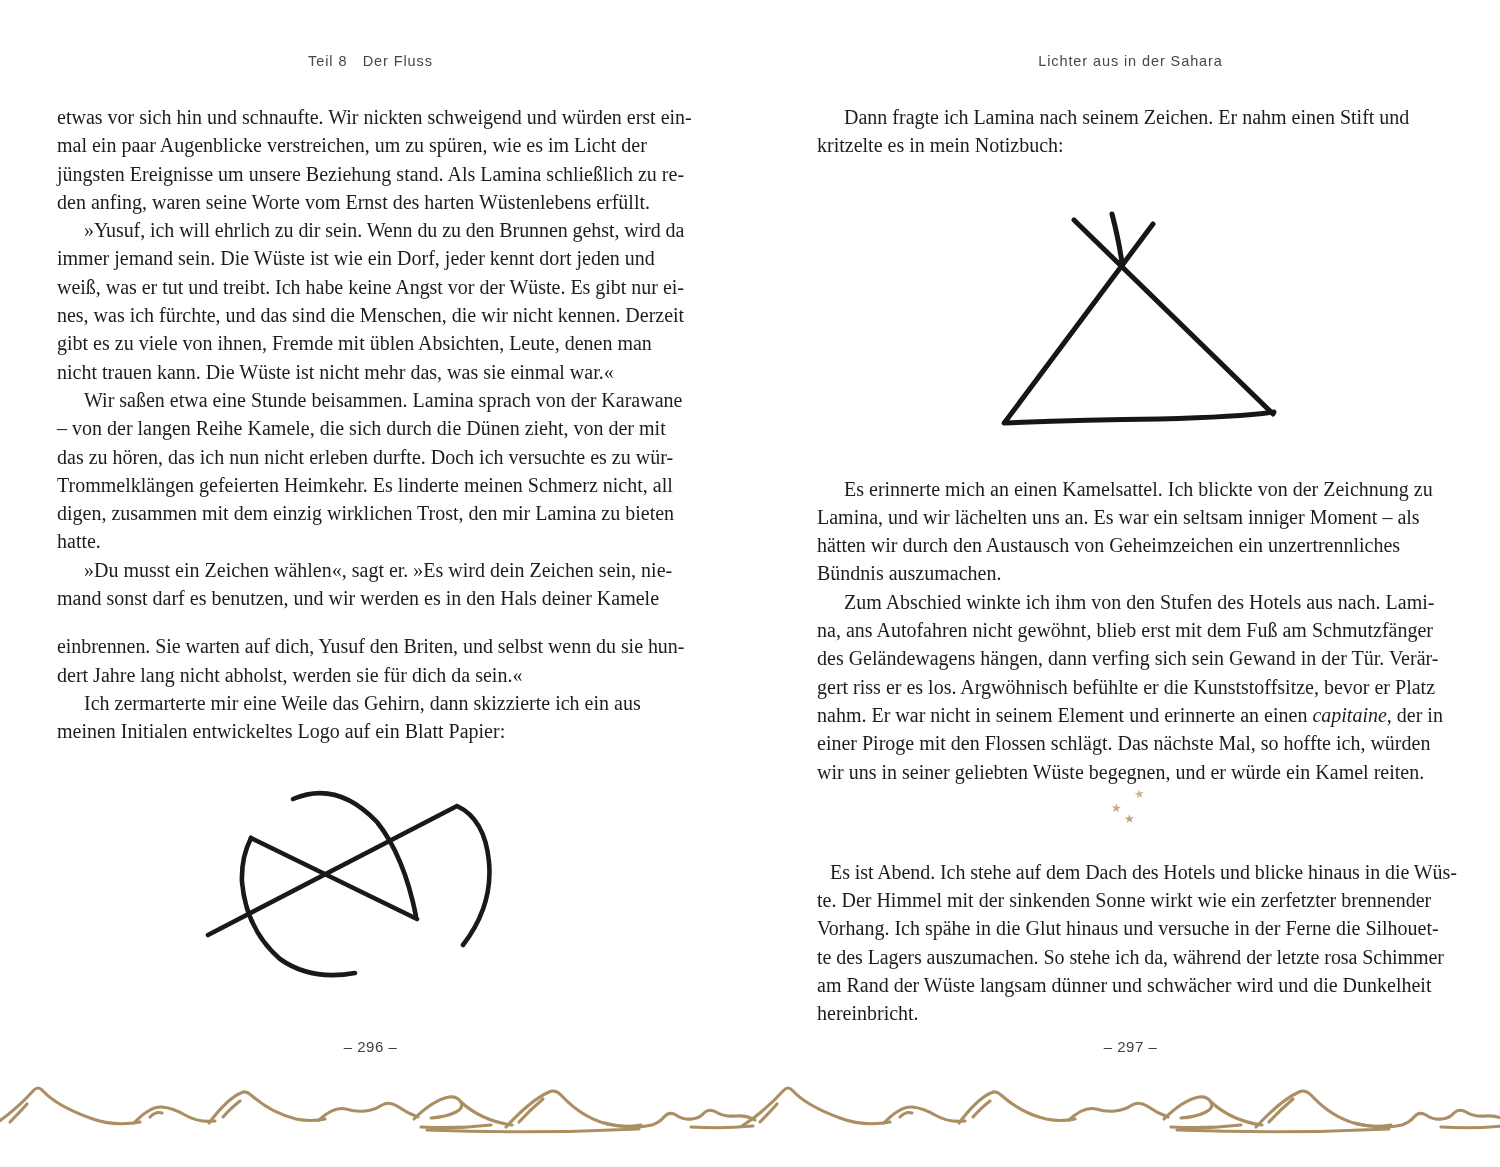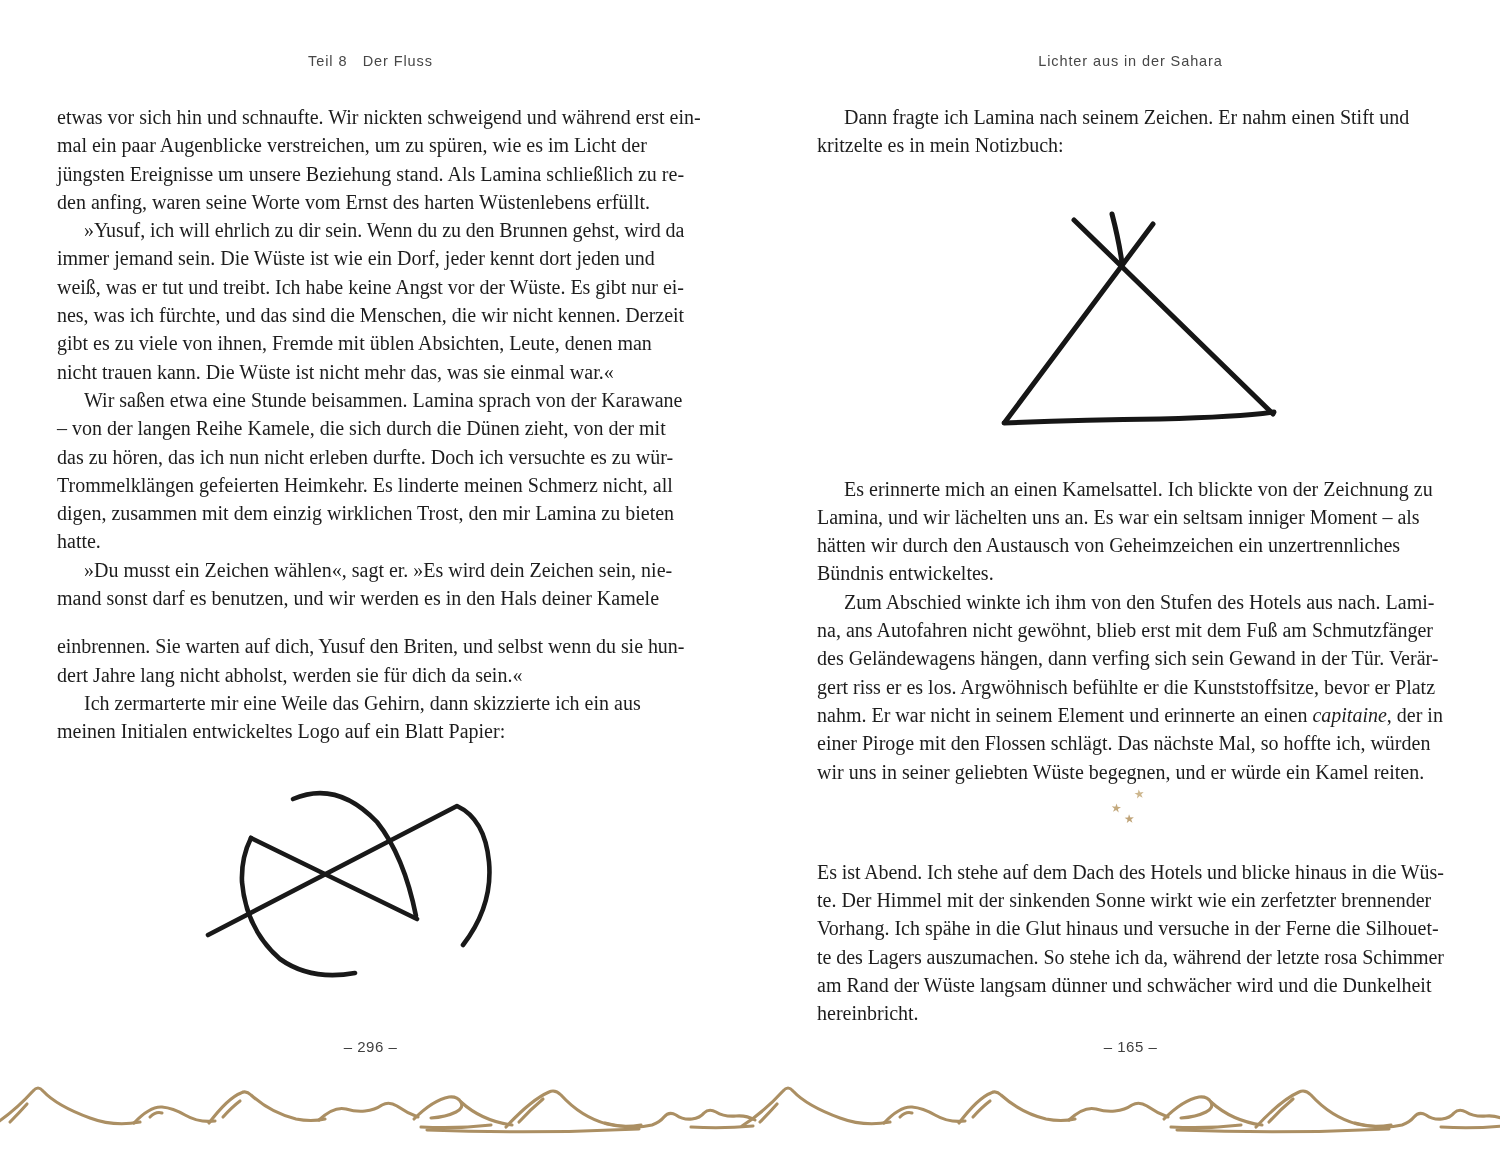--- a/index.html
+++ b/index.html
@@ -38,21 +38,21 @@
   #mountains{position:absolute;left:0;top:1066px;width:1500px;height:80px;}
   svg.sketch{display:block;}
 </style>
 </head>
 <body>
 
 <div class="page" id="page-left">
   <div class="page-header">Teil 8 Der Fluss</div>
   <div class="page-body">
       <div class="para">
-        <div class="tline">etwas vor sich hin und schnaufte. Wir nickten schweigend und während erst ein-</div>
+        <div class="tline">etwas vor sich hin und schnaufte. Wir nickten schweigend und würden erst ein-</div>
         <div class="tline">mal ein paar Augenblicke verstreichen, um zu spüren, wie es im Licht der</div>
         <div class="tline">jüngsten Ereignisse um unsere Beziehung stand. Als Lamina schließlich zu re-</div>
         <div class="tline last">den anfing, waren seine Worte vom Ernst des harten Wüstenlebens erfüllt.</div>
       </div>
       <div class="para">
         <div class="tline indent" style="letter-spacing: -0.08px;">»Yusuf, ich will ehrlich zu dir sein. Wenn du zu den Brunnen gehst, wird da</div>
         <div class="tline">immer jemand sein. Die Wüste ist wie ein Dorf, jeder kennt dort jeden und</div>
         <div class="tline" style="letter-spacing: -0.025px;">weiß, was er tut und treibt. Ich habe keine Angst vor der Wüste. Es gibt nur ei-</div>
         <div class="tline" style="letter-spacing: -0.013px;">nes, was ich fürchte, und das sind die Menschen, die wir nicht kennen. Derzeit</div>
         <div class="tline">gibt es zu viele von ihnen, Fremde mit üblen Absichten, Leute, denen man</div>
@@ -100,46 +100,46 @@
       <path d="M45,229 L193,31"></path>
       <path d="M114,27 L313,221"></path>
       <path d="M152,21 Q159,48 162,70"></path>
       <path d="M44,230 Q120,227 200,226 Q280,224 314,219"></path>
     </svg>
   </div>
 <div class="para">
         <div class="tline indent">Es erinnerte mich an einen Kamelsattel. Ich blickte von der Zeichnung zu</div>
         <div class="tline">Lamina, und wir lächelten uns an. Es war ein seltsam inniger Moment – als</div>
         <div class="tline">hätten wir durch den Austausch von Geheimzeichen ein unzertrennliches</div>
-        <div class="tline last">Bündnis entwickeltes.</div>
+        <div class="tline last">Bündnis auszumachen.</div>
       </div>
       <div class="para">
         <div class="tline indent">Zum Abschied winkte ich ihm von den Stufen des Hotels aus nach. Lami-</div>
         <div class="tline">na, ans Autofahren nicht gewöhnt, blieb erst mit dem Fuß am Schmutzfänger</div>
         <div class="tline">des Geländewagens hängen, dann verfing sich sein Gewand in der Tür. Verär-</div>
         <div class="tline">gert riss er es los. Argwöhnisch befühlte er die Kunststoffsitze, bevor er Platz</div>
         <div class="tline">nahm. Er war nicht in seinem Element und erinnerte an einen <em>capitaine</em>, der in</div>
         <div class="tline">einer Piroge mit den Flossen schlägt. Das nächste Mal, so hoffte ich, würden</div>
         <div class="tline last">wir uns in seiner geliebten Wüste begegnen, und er würde ein Kamel reiten.</div>
       </div>
   <div class="stars-block">
     <span class="star" style="left:317px;top:2px;color:#cdb68d;transform:rotate(-8deg);">★</span>
     <span class="star" style="left:294px;top:16px;color:#c3a97d;transform:rotate(6deg);">★</span>
     <span class="star" style="left:307px;top:27px;color:#bfa377;transform:rotate(-4deg);">★</span>
   </div>
 <div class="para">
-        <div class="tline" style="letter-spacing: -0.078px;">Es ist Abend. Ich stehe auf dem Dach des Hotels und blicke hinaus in die Wüs-</div>
+        <div class="tline" style="letter-spacing: -0.078px; margin-left: 13px;">Es ist Abend. Ich stehe auf dem Dach des Hotels und blicke hinaus in die Wüs-</div>
         <div class="tline">te. Der Himmel mit der sinkenden Sonne wirkt wie ein zerfetzter brennender</div>
         <div class="tline">Vorhang. Ich spähe in die Glut hinaus und versuche in der Ferne die Silhouet-</div>
         <div class="tline" style="letter-spacing: -0.066px;">te des Lagers auszumachen. So stehe ich da, während der letzte rosa Schimmer</div>
         <div class="tline">am Rand der Wüste langsam dünner und schwächer wird und die Dunkelheit</div>
         <div class="tline last">hereinbricht.</div>
       </div>
     </div>
-  <div class="page-number">– 165 –</div>
+  <div class="page-number">– 297 –</div>
 </div>
 
 <svg id="mountains" viewBox="0 0 1500 80" fill="none" stroke="#ab8f63" stroke-width="3.1" stroke-linecap="round" stroke-linejoin="round">
   <defs>
     <g id="dune-tile">
       <path d="M-8,50 Q14,36 33,15 Q38,9 43,15 Q57,30 90,42 Q114,51 140,46"></path>
       <path d="M10,46 Q19,37 27,28"></path>
       <path d="M134,47 Q150,30 162,31 Q173,32 185,39 Q199,47 215,45"></path>
       <path d="M150,41 Q156,35 162,37"></path>
       <path d="M209,47 Q228,22 241,17 Q246,14 251,19 Q271,37 296,43 Q311,46 325,43"></path>

